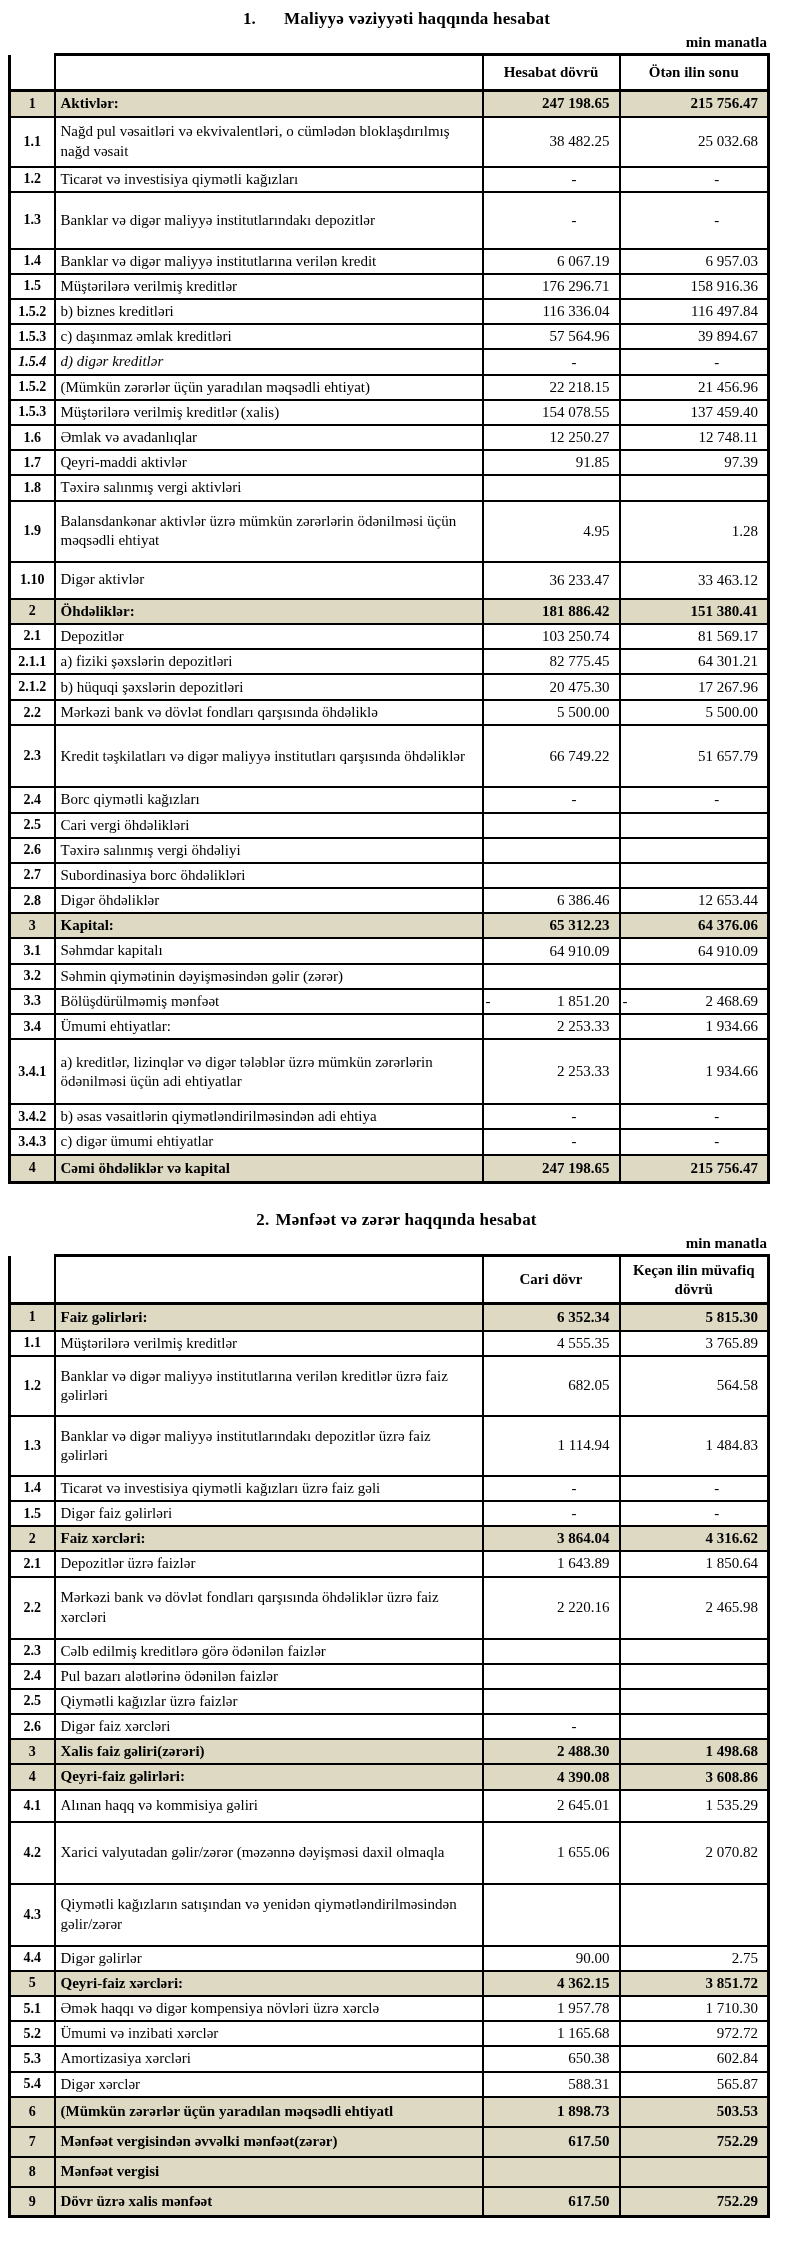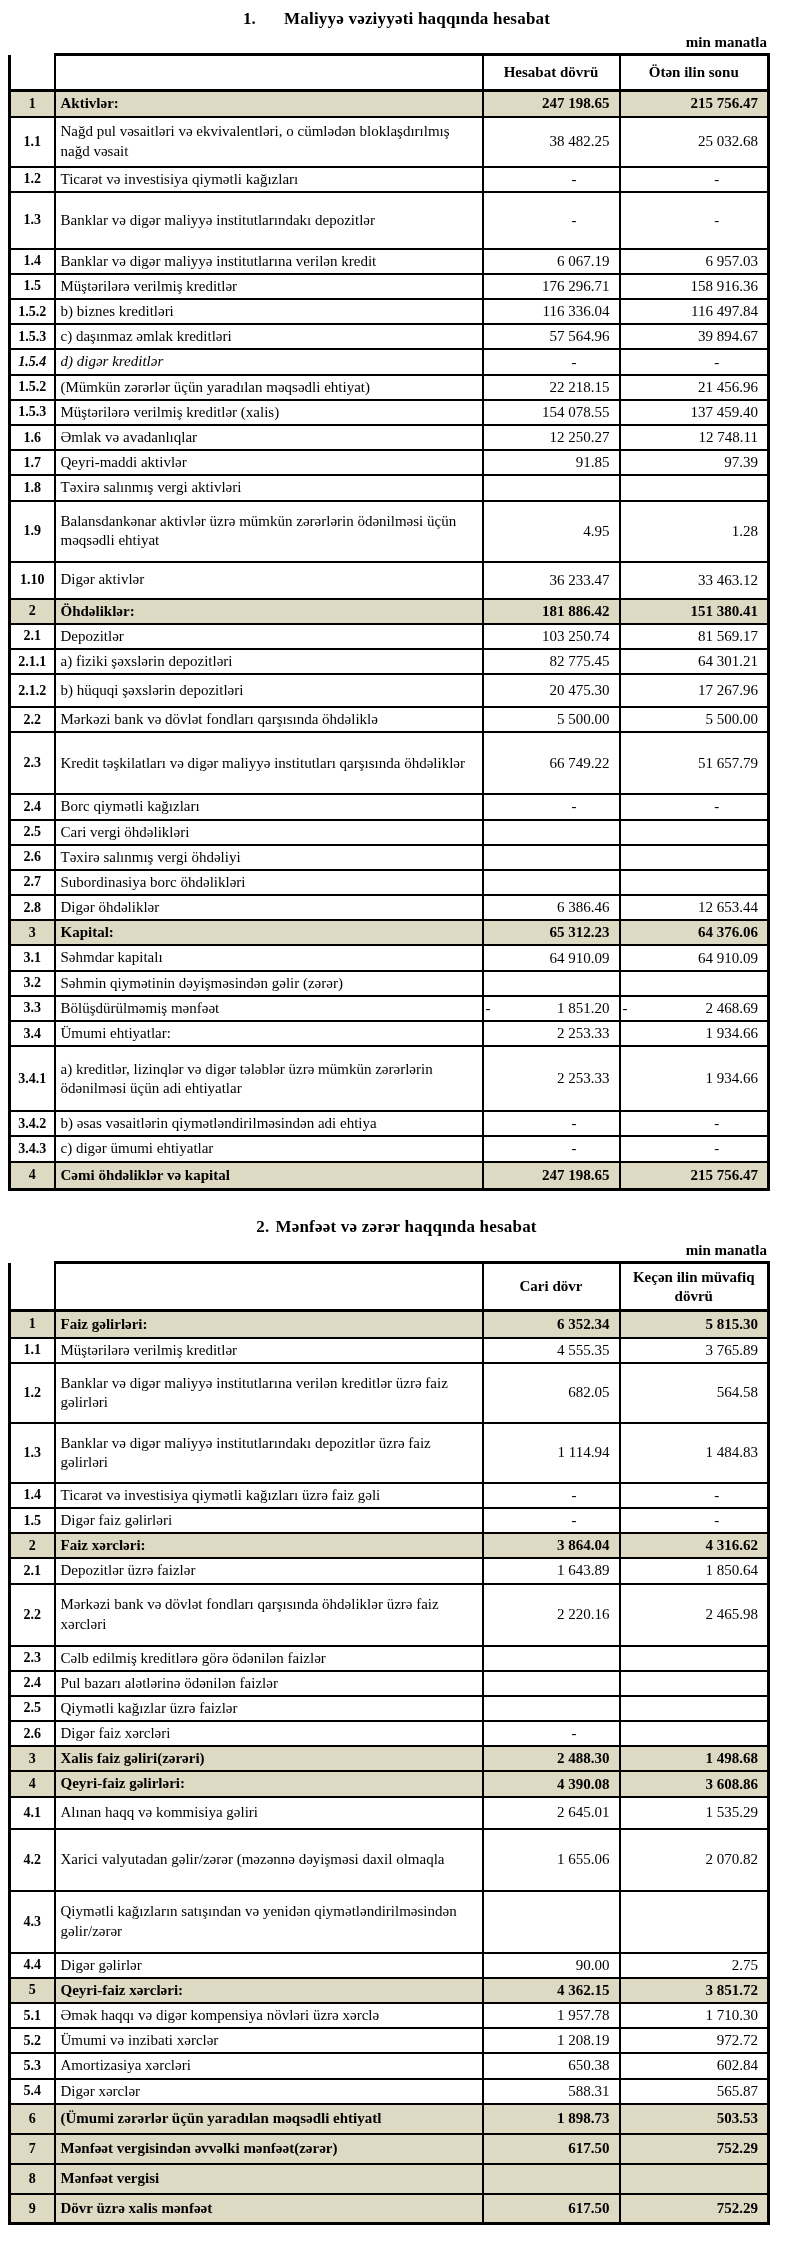--- a/index.html
+++ b/index.html
@@ -218,21 +218,21 @@
           <td class="label">Depozitlər</td>
           <td class="val">103 250.74</td>
           <td class="val">81 569.17</td>
         </tr>
         <tr style="height: 25px;">
           <td class="num">2.1.1</td>
           <td class="label">a) fiziki şəxslərin depozitləri</td>
           <td class="val">82 775.45</td>
           <td class="val">64 301.21</td>
         </tr>
-        <tr style="height: 33px;">
+        <tr style="height: 26px;">
           <td class="num">2.1.2</td>
           <td class="label">b) hüquqi şəxslərin depozitləri</td>
           <td class="val">20 475.30</td>
           <td class="val">17 267.96</td>
         </tr>
         <tr style="height: 25px;">
           <td class="num">2.2</td>
           <td class="label">Mərkəzi bank və dövlət fondları qarşısında öhdəliklə</td>
           <td class="val">5 500.00</td>
           <td class="val">5 500.00</td>
@@ -473,38 +473,38 @@
         </tr>
         <tr style="height: 25px;">
           <td class="num">5.1</td>
           <td class="label">Əmək haqqı və digər kompensiya növləri üzrə xərclə</td>
           <td class="val">1 957.78</td>
           <td class="val">1 710.30</td>
         </tr>
         <tr style="height: 25px;">
           <td class="num">5.2</td>
           <td class="label">Ümumi və inzibati xərclər</td>
-          <td class="val">1 208.19</td>
+          <td class="val">1 165.68</td>
           <td class="val">972.72</td>
         </tr>
         <tr style="height: 25px;">
           <td class="num">5.3</td>
           <td class="label">Amortizasiya xərcləri</td>
           <td class="val">650.38</td>
           <td class="val">602.84</td>
         </tr>
         <tr style="height: 25px;">
           <td class="num">5.4</td>
           <td class="label">Digər xərclər</td>
           <td class="val">588.31</td>
           <td class="val">565.87</td>
         </tr>
         <tr class="section" style="height: 30px;">
           <td class="num">6</td>
-          <td class="label">(Ümumi zərərlər üçün yaradılan məqsədli ehtiyatl</td>
+          <td class="label">(Mümkün zərərlər üçün yaradılan məqsədli ehtiyatl</td>
           <td class="val">1 898.73</td>
           <td class="val">503.53</td>
         </tr>
         <tr class="section" style="height: 30px;">
           <td class="num">7</td>
           <td class="label">Mənfəət vergisindən əvvəlki mənfəət(zərər)</td>
           <td class="val">617.50</td>
           <td class="val">752.29</td>
         </tr>
         <tr class="section" style="height: 30px;">

